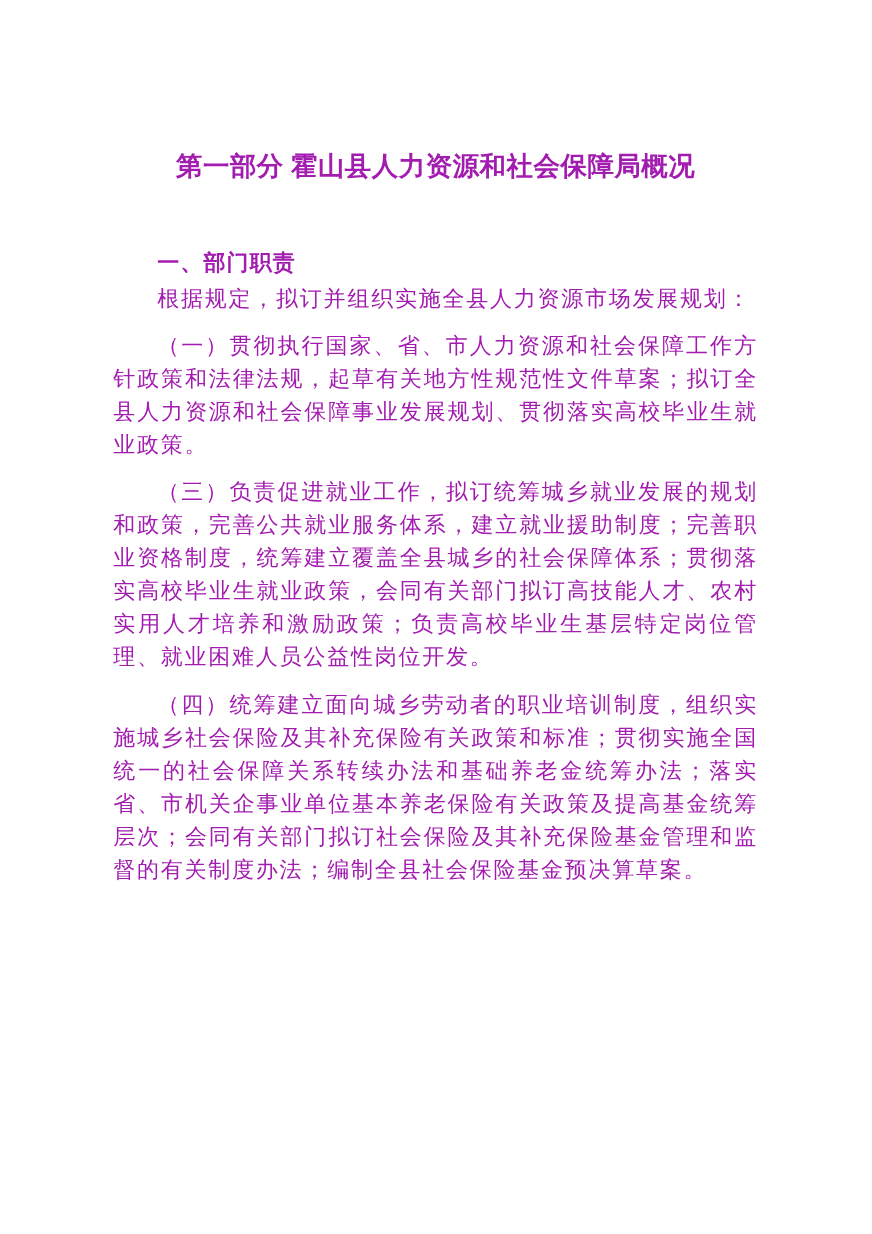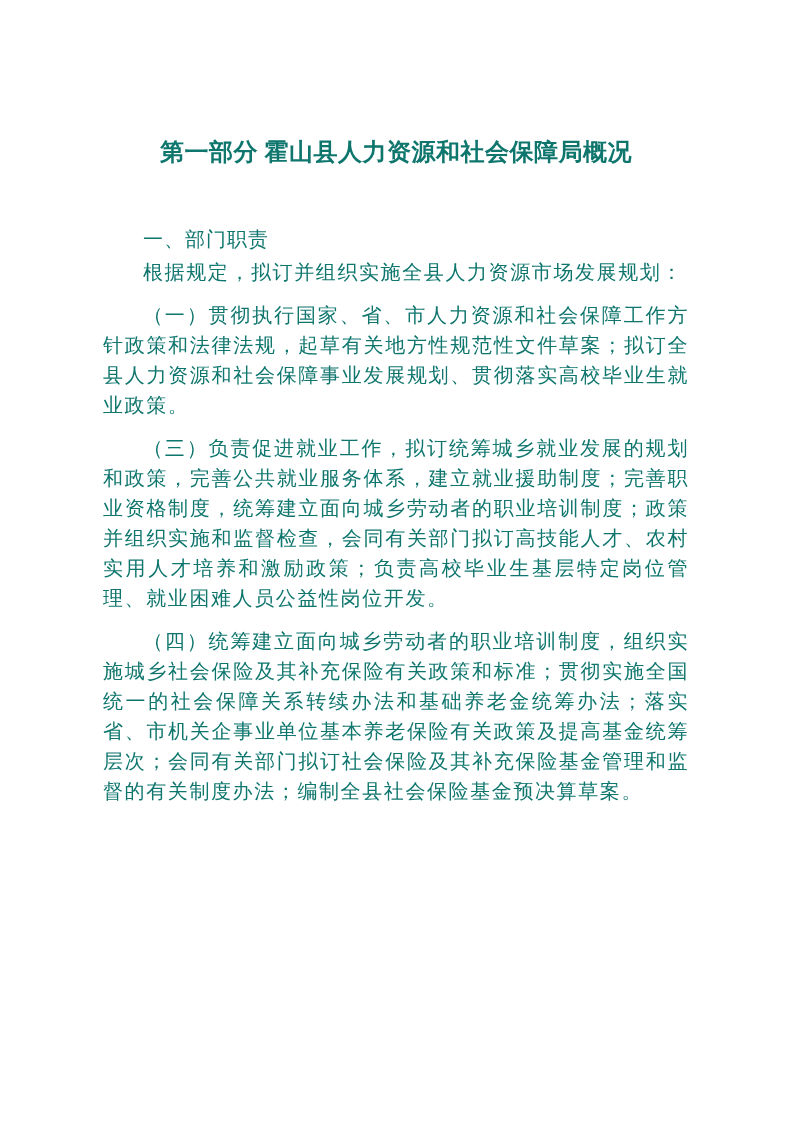--- a/index.html
+++ b/index.html
@@ -5,21 +5,21 @@
   html, body {
     margin: 0;
     padding: 0;
     background: #ffffff;
   }
   .page {
     position: relative;
     width: 793px;
     height: 928px;
     background: #ffffff;
-    color: #0f766e;
+    color: #a21caf;
     font-family: "Liberation Serif", "DejaVu Serif", serif;
     overflow: hidden;
   }
   .content {
     position: absolute;
     left: 103px;
     top: 0;
     width: 586px;
   }
   .doc-title {
@@ -28,21 +28,21 @@
     line-height: 36px;
     font-weight: bold;
     text-align: center;
     letter-spacing: 0.5px;
     white-space: nowrap;
   }
   .section-heading {
     margin: 16px 0 3px 0;
     font-size: 20px;
     line-height: 30px;
-    font-weight: normal;
+    font-weight: bold;
     text-indent: 2em;
     letter-spacing: 1px;
   }
   .para {
     margin: 0 0 13px 0;
     font-size: 20px;
     line-height: 30px;
     text-align: justify;
     text-align-last: left;
     text-indent: 2em;
@@ -66,19 +66,19 @@
 </style>
 </head>
 <body>
 
 <div class="page">
   <div class="content">
     <h1 class="doc-title">第一部分 霍山县人力资源和社会保障局概况</h1>
     <h2 class="section-heading">一、部门职责</h2>
     <p class="para">根据规定，拟订并组织实施全县人力资源市场发展规划：</p>
     <p class="para">（一）贯彻执行国家、省、市人力资源和社会保障工作方针政策和法律法规，起草有关地方性规范性文件草案；拟订全县人力资源和社会保障事业发展规划、贯彻落实高校毕业生就业政策。</p>
-    <p class="para">（三）负责促进就业工作，拟订统筹城乡就业发展的规划和政策，完善公共就业服务体系，建立就业援助制度；完善职业资格制度，统筹建立面向城乡劳动者的职业培训制度；政策并组织实施和监督检查，会同有关部门拟订高技能人才、农村实用人才培养和激励政策；负责高校毕业生基层特定岗位管理、就业困难人员公益性岗位开发。</p>
+    <p class="para">（三）负责促进就业工作，拟订统筹城乡就业发展的规划和政策，完善公共就业服务体系，建立就业援助制度；完善职业资格制度，统筹建立覆盖全县城乡的社会保障体系；贯彻落实高校毕业生就业政策，会同有关部门拟订高技能人才、农村实用人才培养和激励政策；负责高校毕业生基层特定岗位管理、就业困难人员公益性岗位开发。</p>
     <p class="para">（四）统筹建立面向城乡劳动者的职业培训制度，组织实施城乡社会保险及其补充保险有关政策和标准；贯彻实施全国统一的社会保障关系转续办法和基础养老金统筹办法；落实省、市机关企事业单位基本养老保险有关政策及提高基金统筹层次；会同有关部门拟订社会保险及其补充保险基金管理和监督的有关制度办法；编制全县社会保险基金预决算草案。</p>
   </div>
 
   <div class="pg-left">4</div>
   <div class="pg-right">–4–</div>
 </div>
 
 </body></html>

